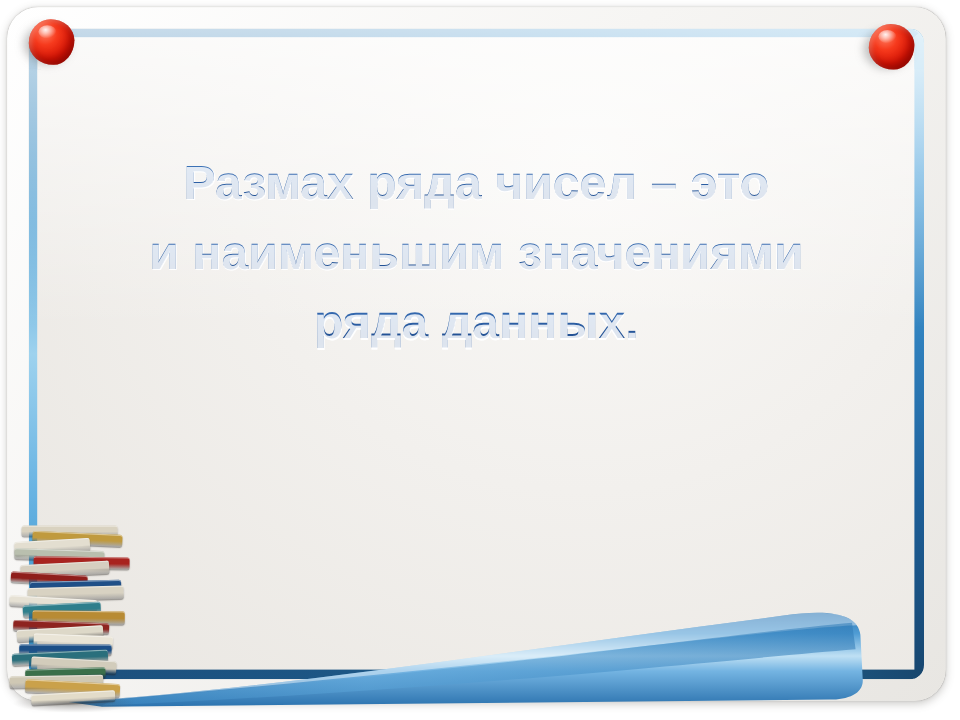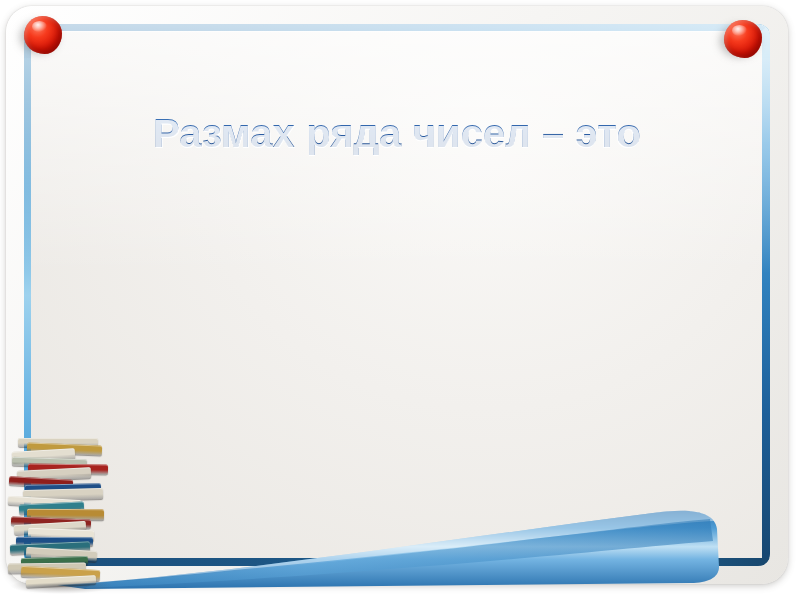--- a/index.html
+++ b/index.html
@@ -92,21 +92,21 @@
     left: 0; top: 0; width: 100%; height: 46%;
     background: linear-gradient(to bottom, rgba(255,255,255,0.75), rgba(255,255,255,0));
     pointer-events: none;
   }
 
   
   .text-block {
     position: absolute;
     left: 30px;
     right: 30px;
-    top: 80px;
+    top: 100px;
     text-align: center;
     line-height: 58px;
   }
   .text-line {
     font-family: "Liberation Sans", sans-serif;
     font-weight: bold;
     font-size: 40px;
     letter-spacing: 0.1px;
     color: #2a62ab;
     background: linear-gradient(to bottom, #4d86c6 0%, #2f63aa 42%, #1e4b8c 78%, #2d5fa0 100%);
@@ -224,21 +224,29 @@
       <div class="gloss nopick"></div>
 
       <div class="text-block">
 
         <span class="text-line-wrap">
           <span class="text-line-shadow nopick">Размах ряда чисел – это</span>
           <span class="text-line text-line-main">Размах ряда чисел – это</span>
         </span>
 
 
-
+        <span class="text-line-wrap">
+          <span class="text-line-shadow nopick">и наименьшим значениями</span>
+          <span class="text-line text-line-main">и наименьшим значениями</span>
+        </span>
+
+        <span class="text-line-wrap">
+          <span class="text-line-shadow nopick">ряда данных.</span>
+          <span class="text-line text-line-main">ряда данных.</span>
+        </span>
 
       </div>
     </div>
   </div>
 
   <div class="curl">
     <svg width="700" height="115" viewBox="0 0 700 115" xmlns="http://www.w3.org/2000/svg">
       <defs>
         <linearGradient id="curlG" x1="0" y1="0" x2="0" y2="1">
           <stop offset="0%" stop-color="#2f79b6"></stop>

